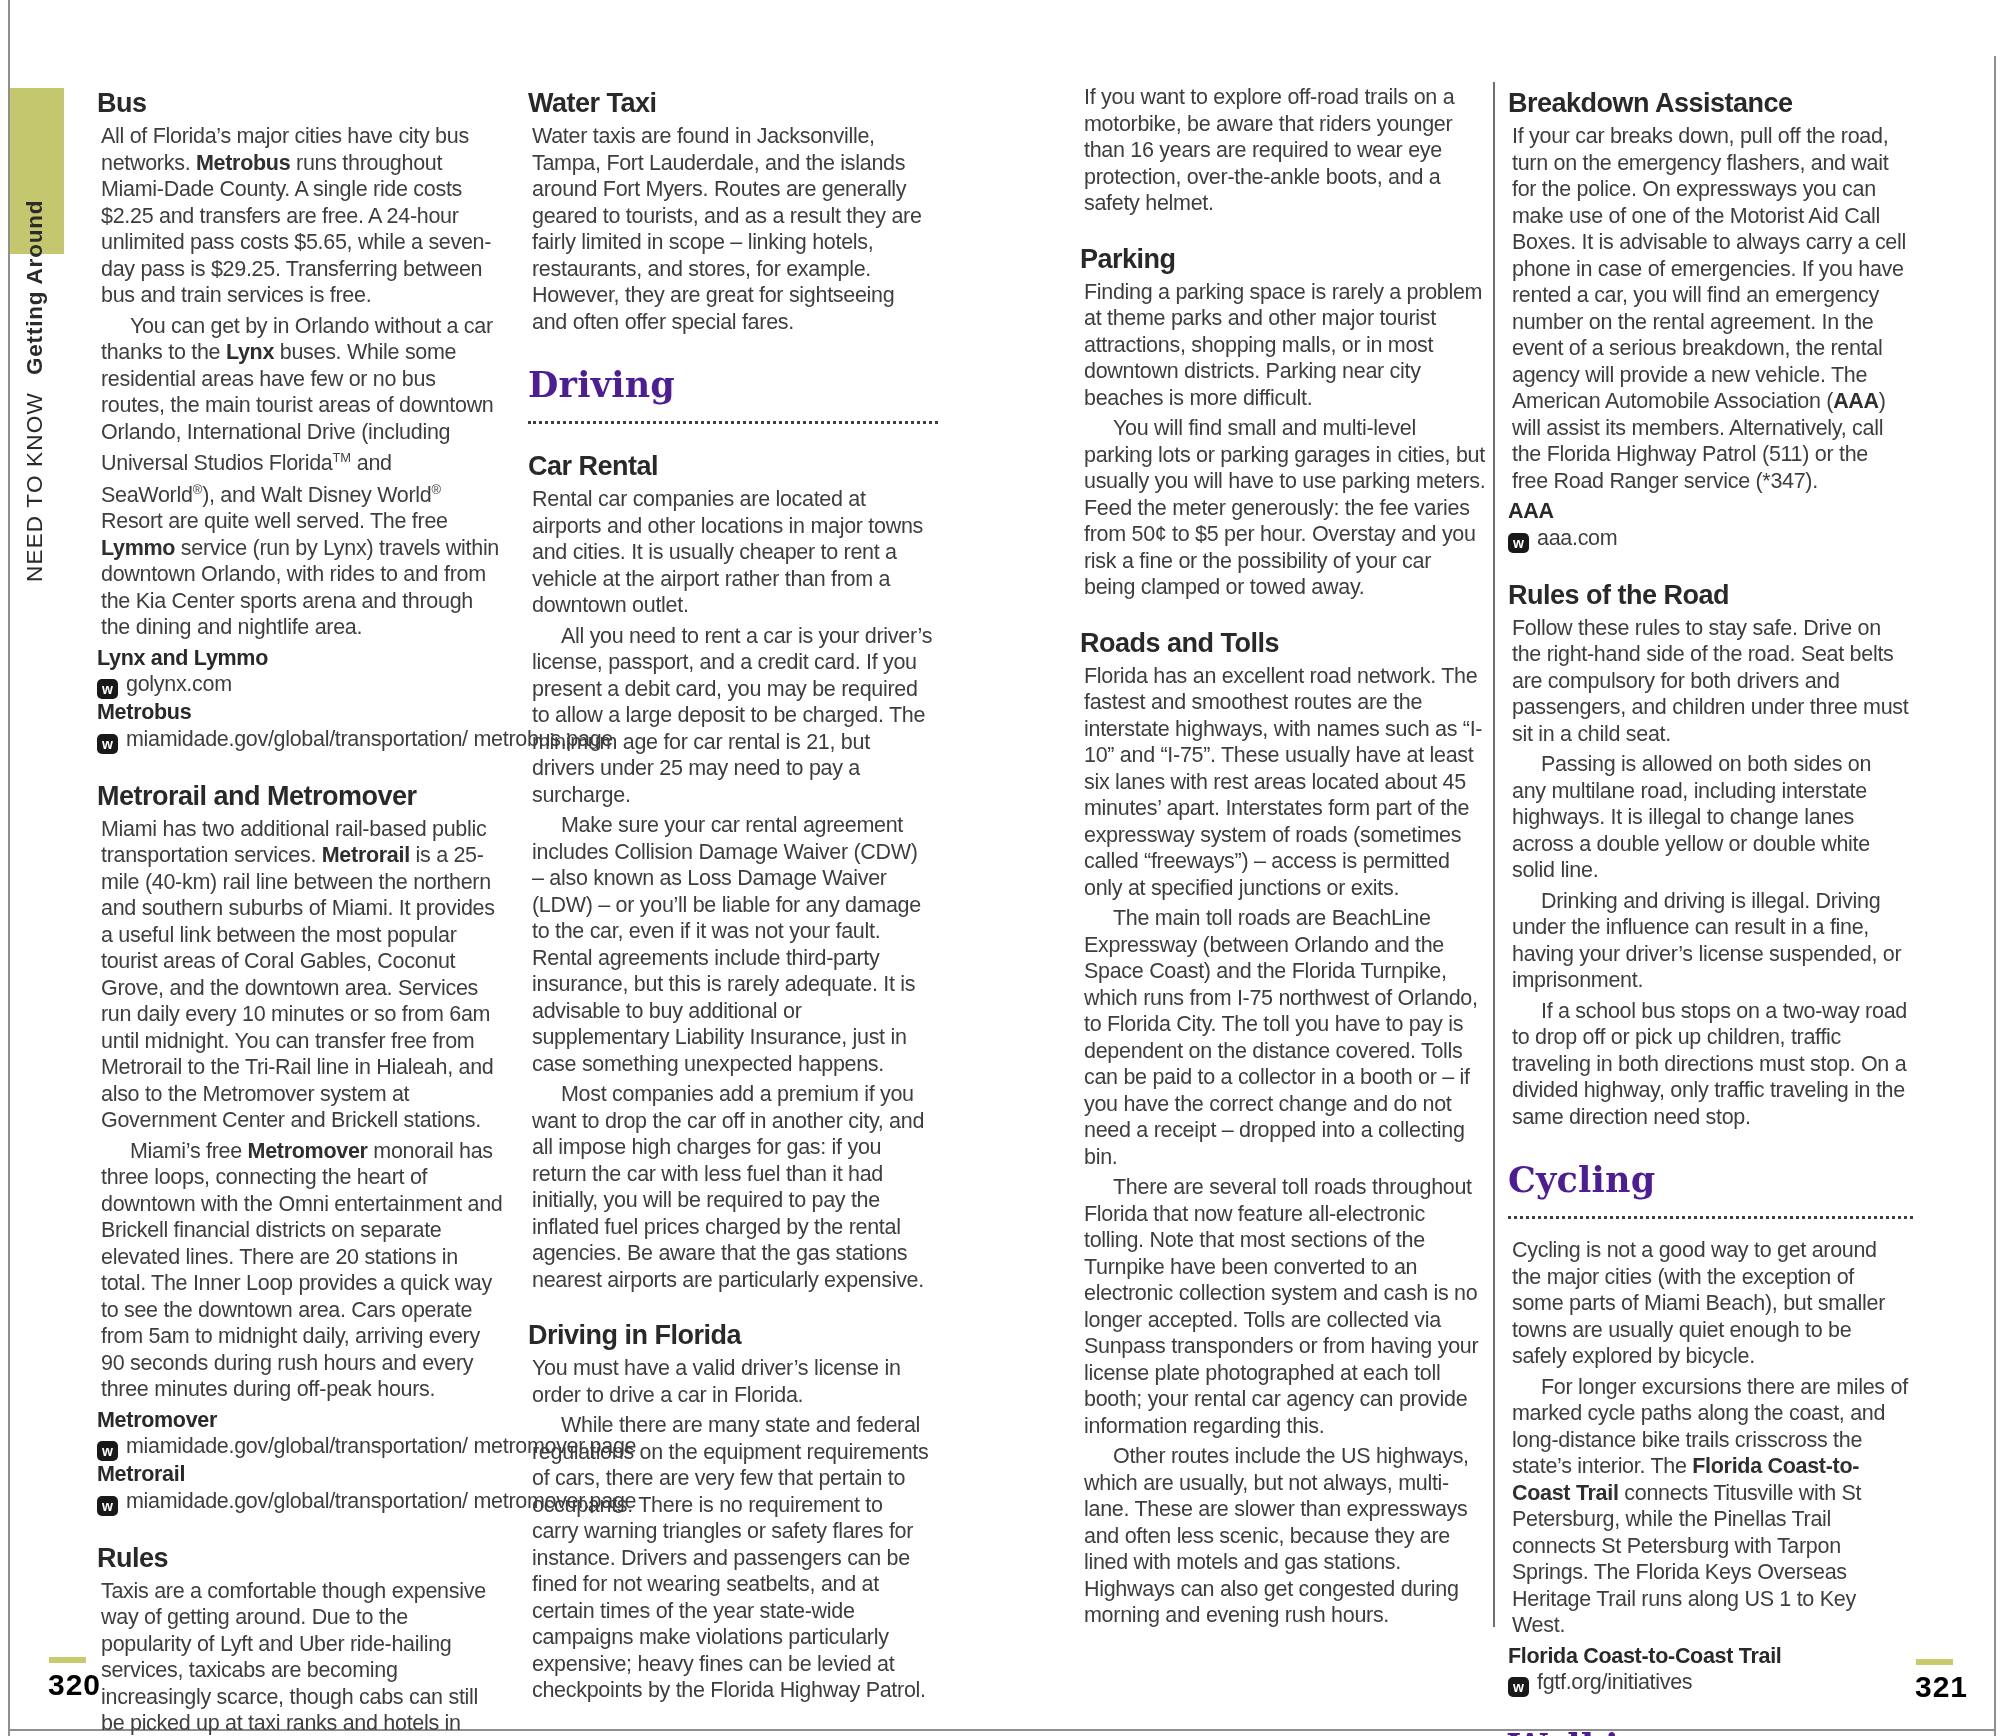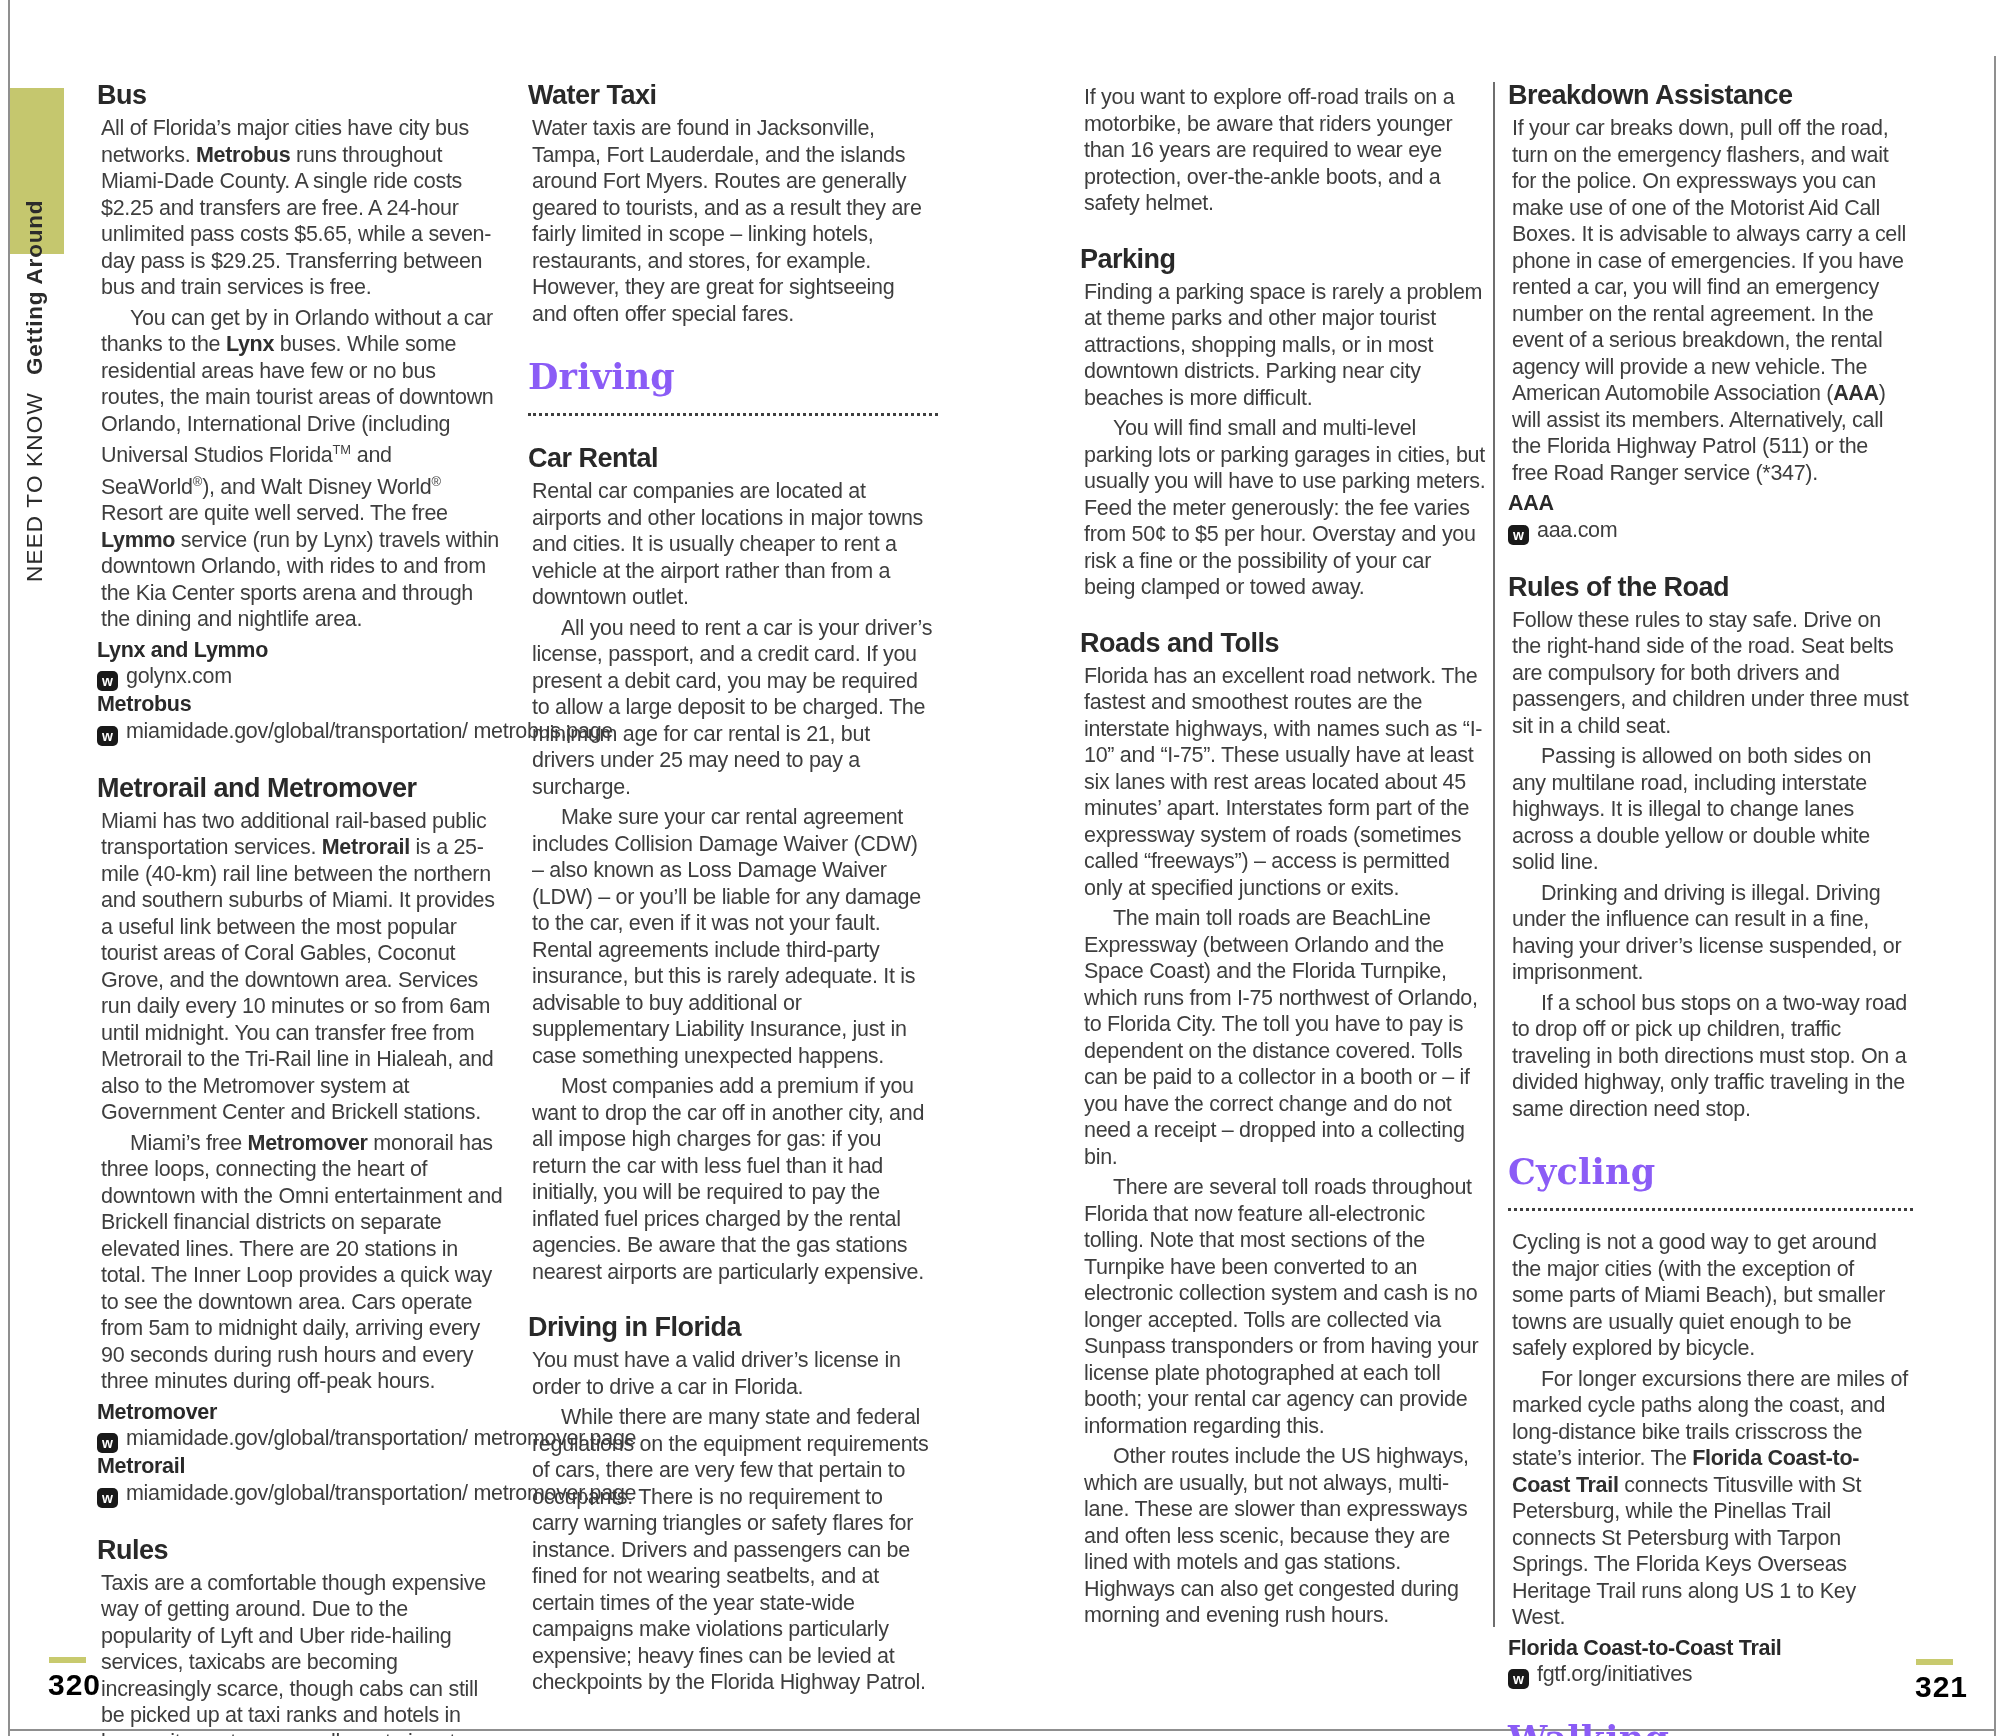--- a/index.html
+++ b/index.html
@@ -30,23 +30,23 @@
   .col{position:absolute;top:80px;width:410px;font-size:21.5px;line-height:26.5px;letter-spacing:-0.3px;}
   .col-1{left:97px;}
   .col-2{left:528px;}
   .col-3{left:1080px;}
   .col-4{left:1508px;width:405px;}
 
   .block-subhead{
     font-weight:bold;color:#292929;font-size:27px;line-height:31px;
     letter-spacing:-0.5px;margin:27px 0 4px 0;
   }
-  .col > .block-subhead:first-child{margin-top:0;}
+  .col > .block-subhead:first-child{margin-top:8px;}
   .block-bighead{
-    font-family:"DejaVu Serif","Liberation Serif",serif;font-weight:bold;color:#8b5cf6;
+    font-family:"DejaVu Serif","Liberation Serif",serif;font-weight:bold;color:#4c1d95;
     font-size:35px;line-height:40px;letter-spacing:0.2px;margin:30px 0 0 0;
   }
   .dotted-rule{border-top:3px dotted #3f3f3f;height:0;margin:16px 0 18px 0;}
   .block-para{margin:4px;}
   .block-para.indent{text-indent:29px;}
   .block-para b{color:#2f2f2f;}
   .sup{font-size:60%;vertical-align:super;letter-spacing:0;}
   .block-dirname{font-weight:bold;color:#292929;}
   .block-weblink{white-space:nowrap;}
   .wicon{

